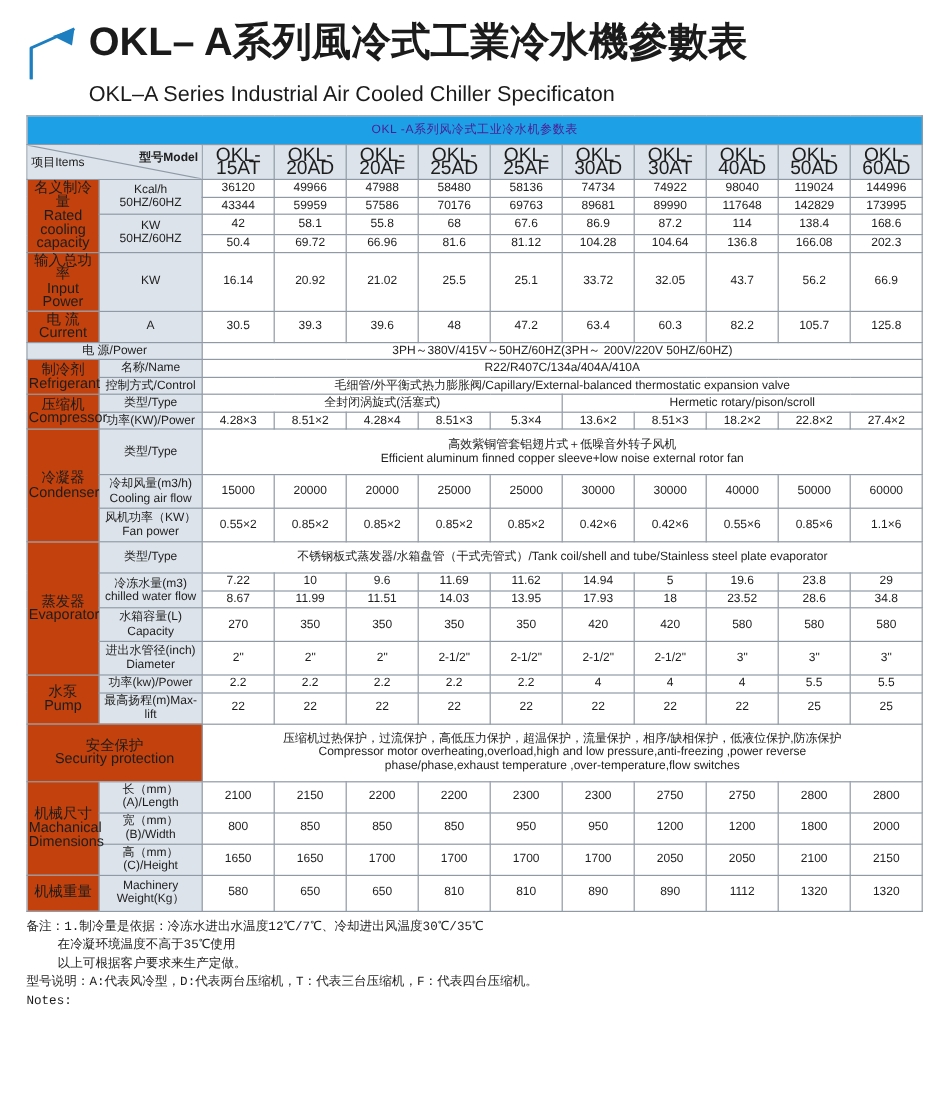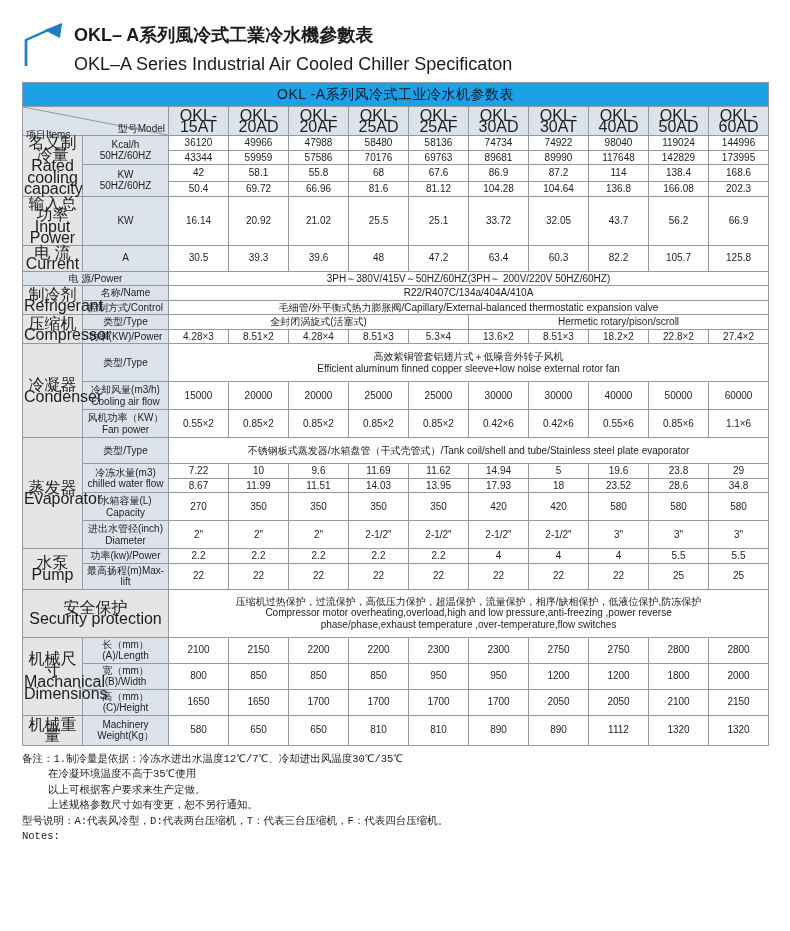--- a/index.html
+++ b/index.html
@@ -22,32 +22,32 @@
   }
   .header-logo {
     width: 46px; height: 48px;
     margin-right: 6px;
     flex: none;
     position: relative;
     top: 4px;
   }
   .header-texts { padding-top: 2px; }
   .title-cn {
-    font-size: 18px;
+    font-size: 33px;
     font-weight: bold;
     color: #1b1b1b;
     letter-spacing: 0px;
     line-height: 30px;
     white-space: nowrap;
   }
   .title-en {
     font-size: 18px;
     color: #1b1b1b;
     line-height: 24px;
-    margin-top: 2px;
+    margin-top: 16px;
     white-space: nowrap;
   }
   
   .table-wrap { padding: 0 22px; }
   table.spec {
     width: 746px;
     border-collapse: collapse;
     table-layout: fixed;
     font-size: 10px;
     color: #1d1d1d;
@@ -55,47 +55,47 @@
   table.spec td, table.spec th {
     border: 1px solid #8f9aa6;
     text-align: center;
     vertical-align: middle;
     padding: 1px 1px;
     line-height: 11.5px;
     font-weight: normal;
   }
   .banner {
     background: #1ea0e6;
-    color: #0f172a;
-    font-size: 14px;
+    color: #4c1d95;
+    font-size: 10px;
     font-weight: bold;
     height: 24px;
     letter-spacing: 0.5px;
   }
   .lbl {
     background: #dce3ea;
     font-size: 10px;
   }
   .white { background: #ffffff; }
   .diag {
     position: relative;
     height: 28px;
     background: #dce3ea;
     overflow: hidden;
   }
   .diag .br {
-    position: absolute; right: 3px; bottom: 1px; font-size: 10px;
+    position: absolute; right: 3px; bottom: 12px; font-size: 10px; font-weight: bold;
   }
   .diag .line {
     position: absolute; left: 0; top: 0; width: 100%; height: 100%;
   }
   .model-col { font-size: 16px; line-height: 11px; }
   .sec-label {
-    background: #e5e5e5;
-    font-size: 16px;
+    background: #c2410c;
+    font-size: 12px;
     line-height: 12px;
   }
   .notes {
     padding: 6px 22px 0 22px;
     font-size: 10.5px;
     color: #1d1d1d;
     line-height: 15.5px;
     font-family: Liberation Mono, monospace;
   }
   .notes .indent1 { padding-left: 14px; }
@@ -489,18 +489,17 @@
   </tbody>
       </table>
   </div>
 
   <div style="position:absolute; left:26px; top:128px; font-size:10px; color:#1d1d1d;text-align:center;">项目Items</div>
 
   <div class="notes">
     <div>备注：1.制冷量是依据：冷冻水进出水温度12℃/7℃、冷却进出风温度30℃/35℃</div>
     <div class="indent2">在冷凝环境温度不高于35℃使用</div>
     <div class="indent2">以上可根据客户要求来生产定做。</div>
-    <div class="indent2">上述规格参数尺寸如有变更，恕不另行通知。</div>
     <div>型号说明：A:代表风冷型，D:代表两台压缩机，T：代表三台压缩机，F：代表四台压缩机。</div>
     <div>Notes:</div>
   </div>
 
 </div>
 
 </body></html>

